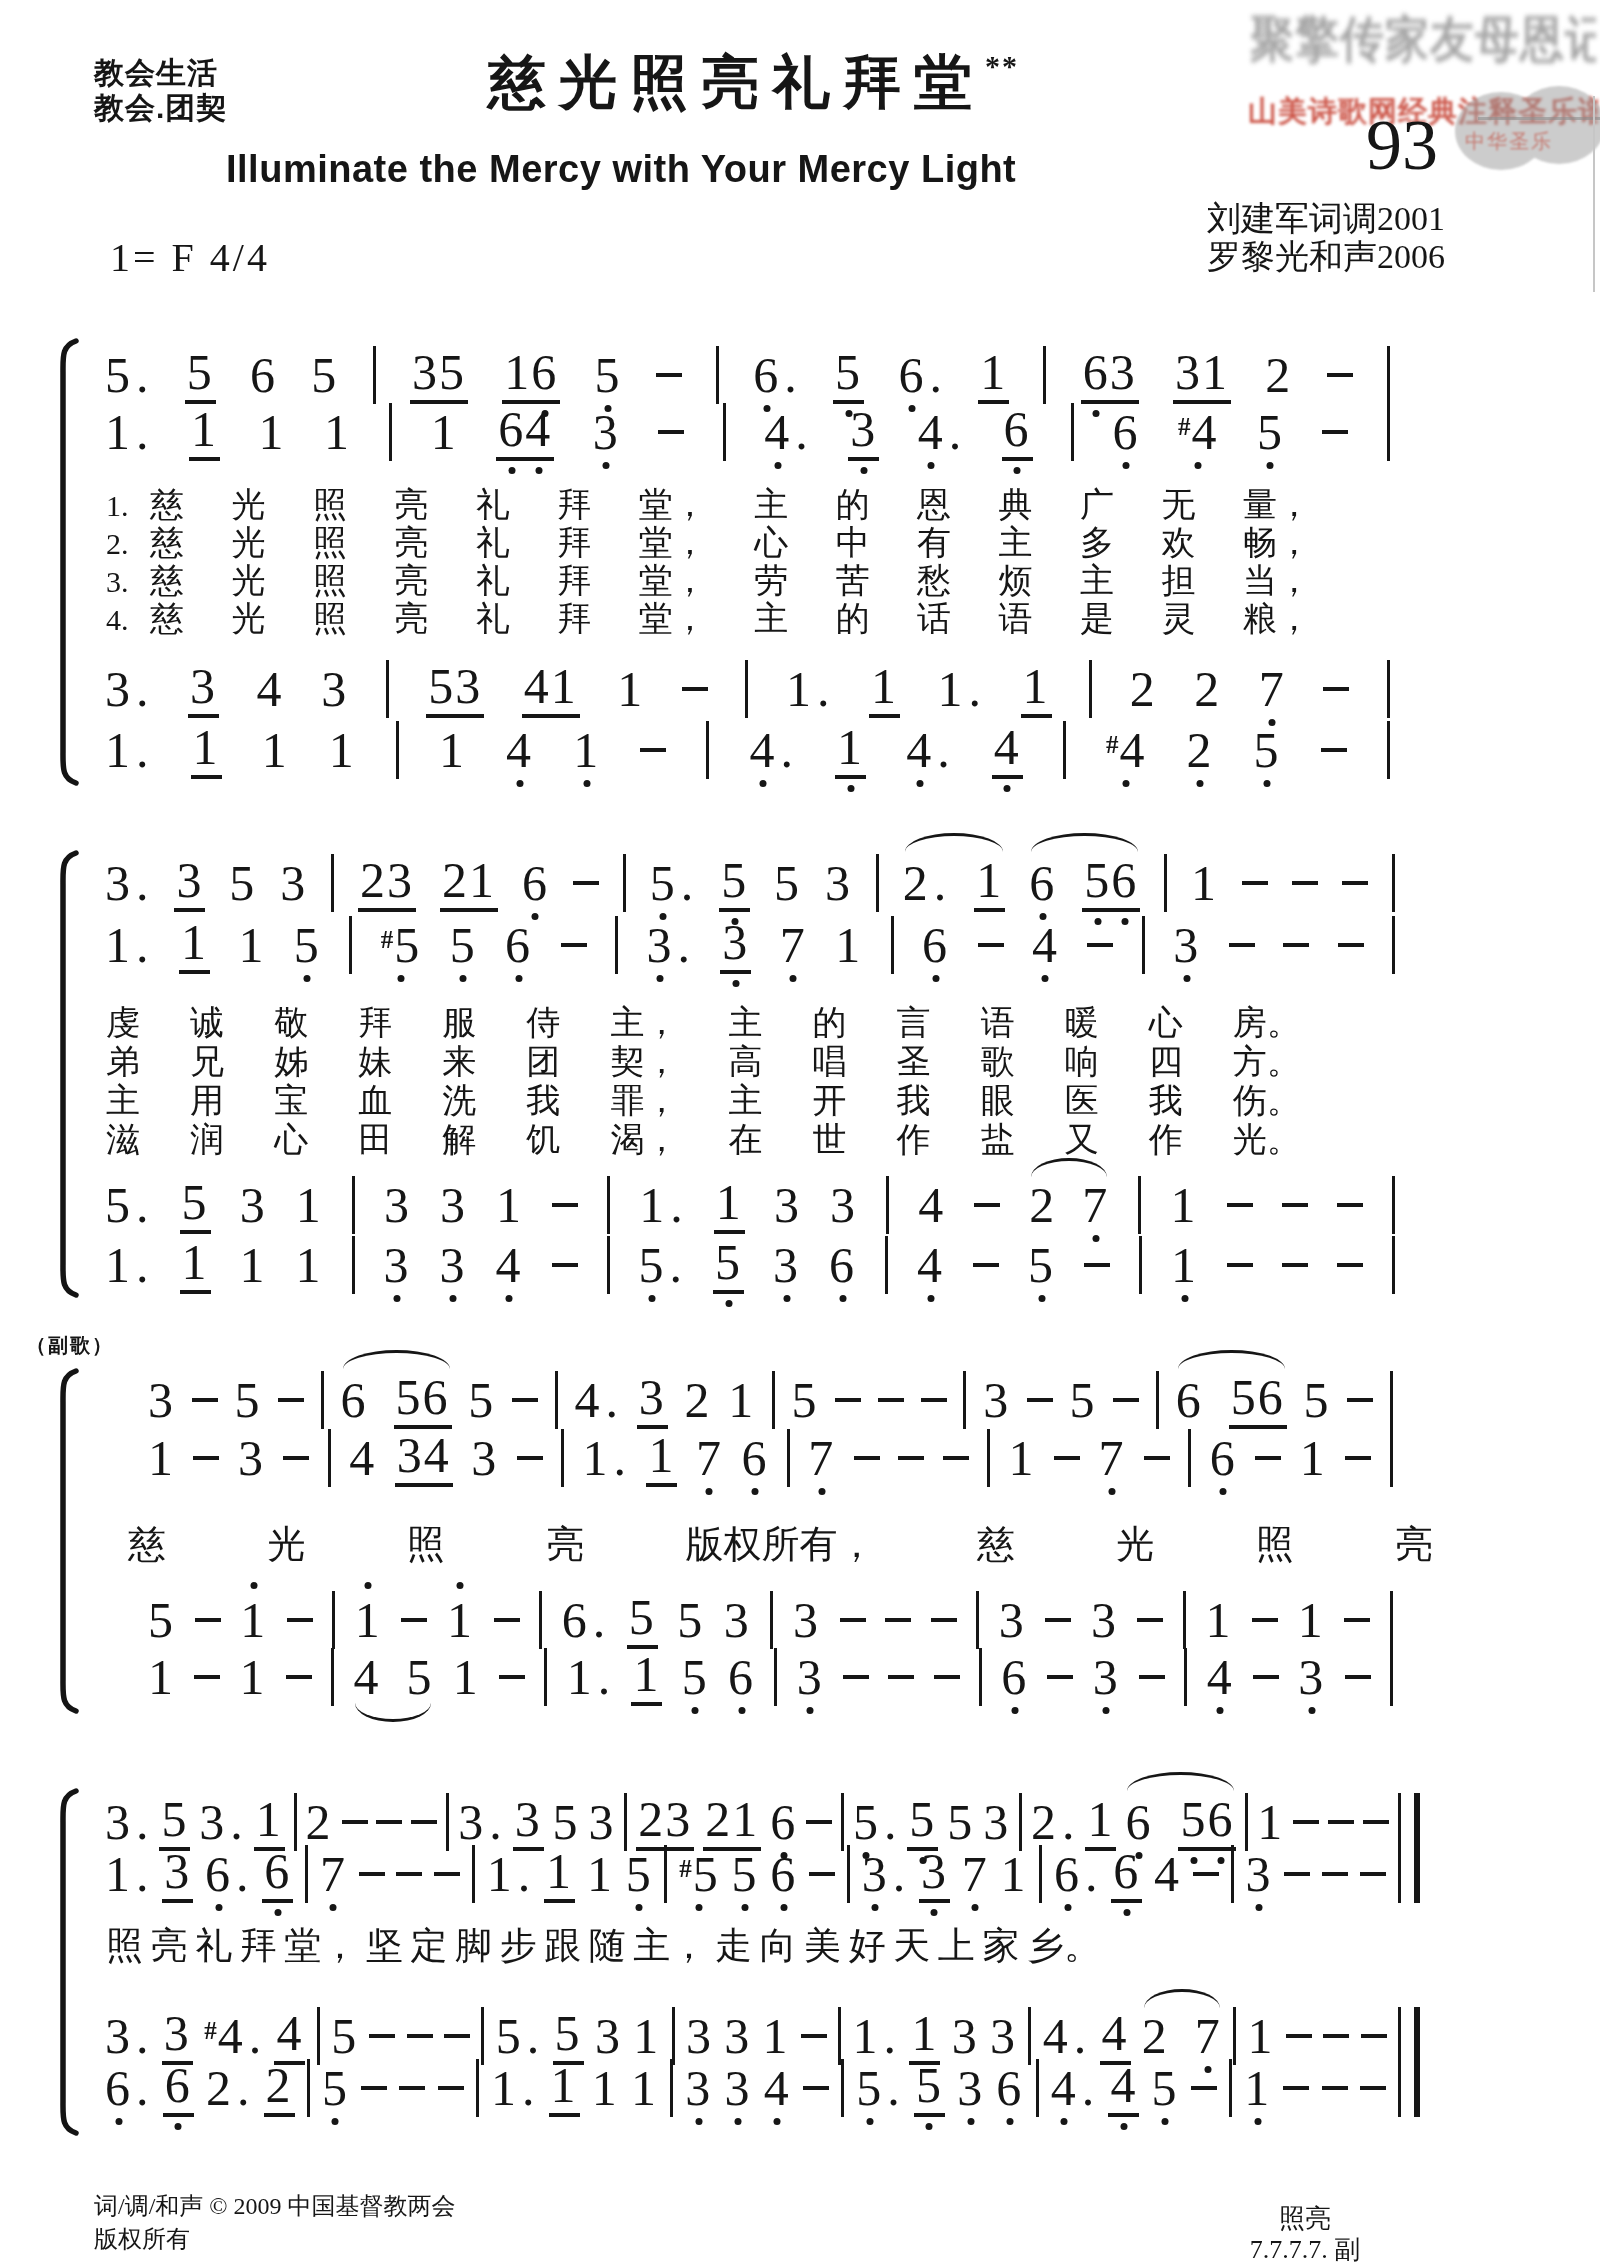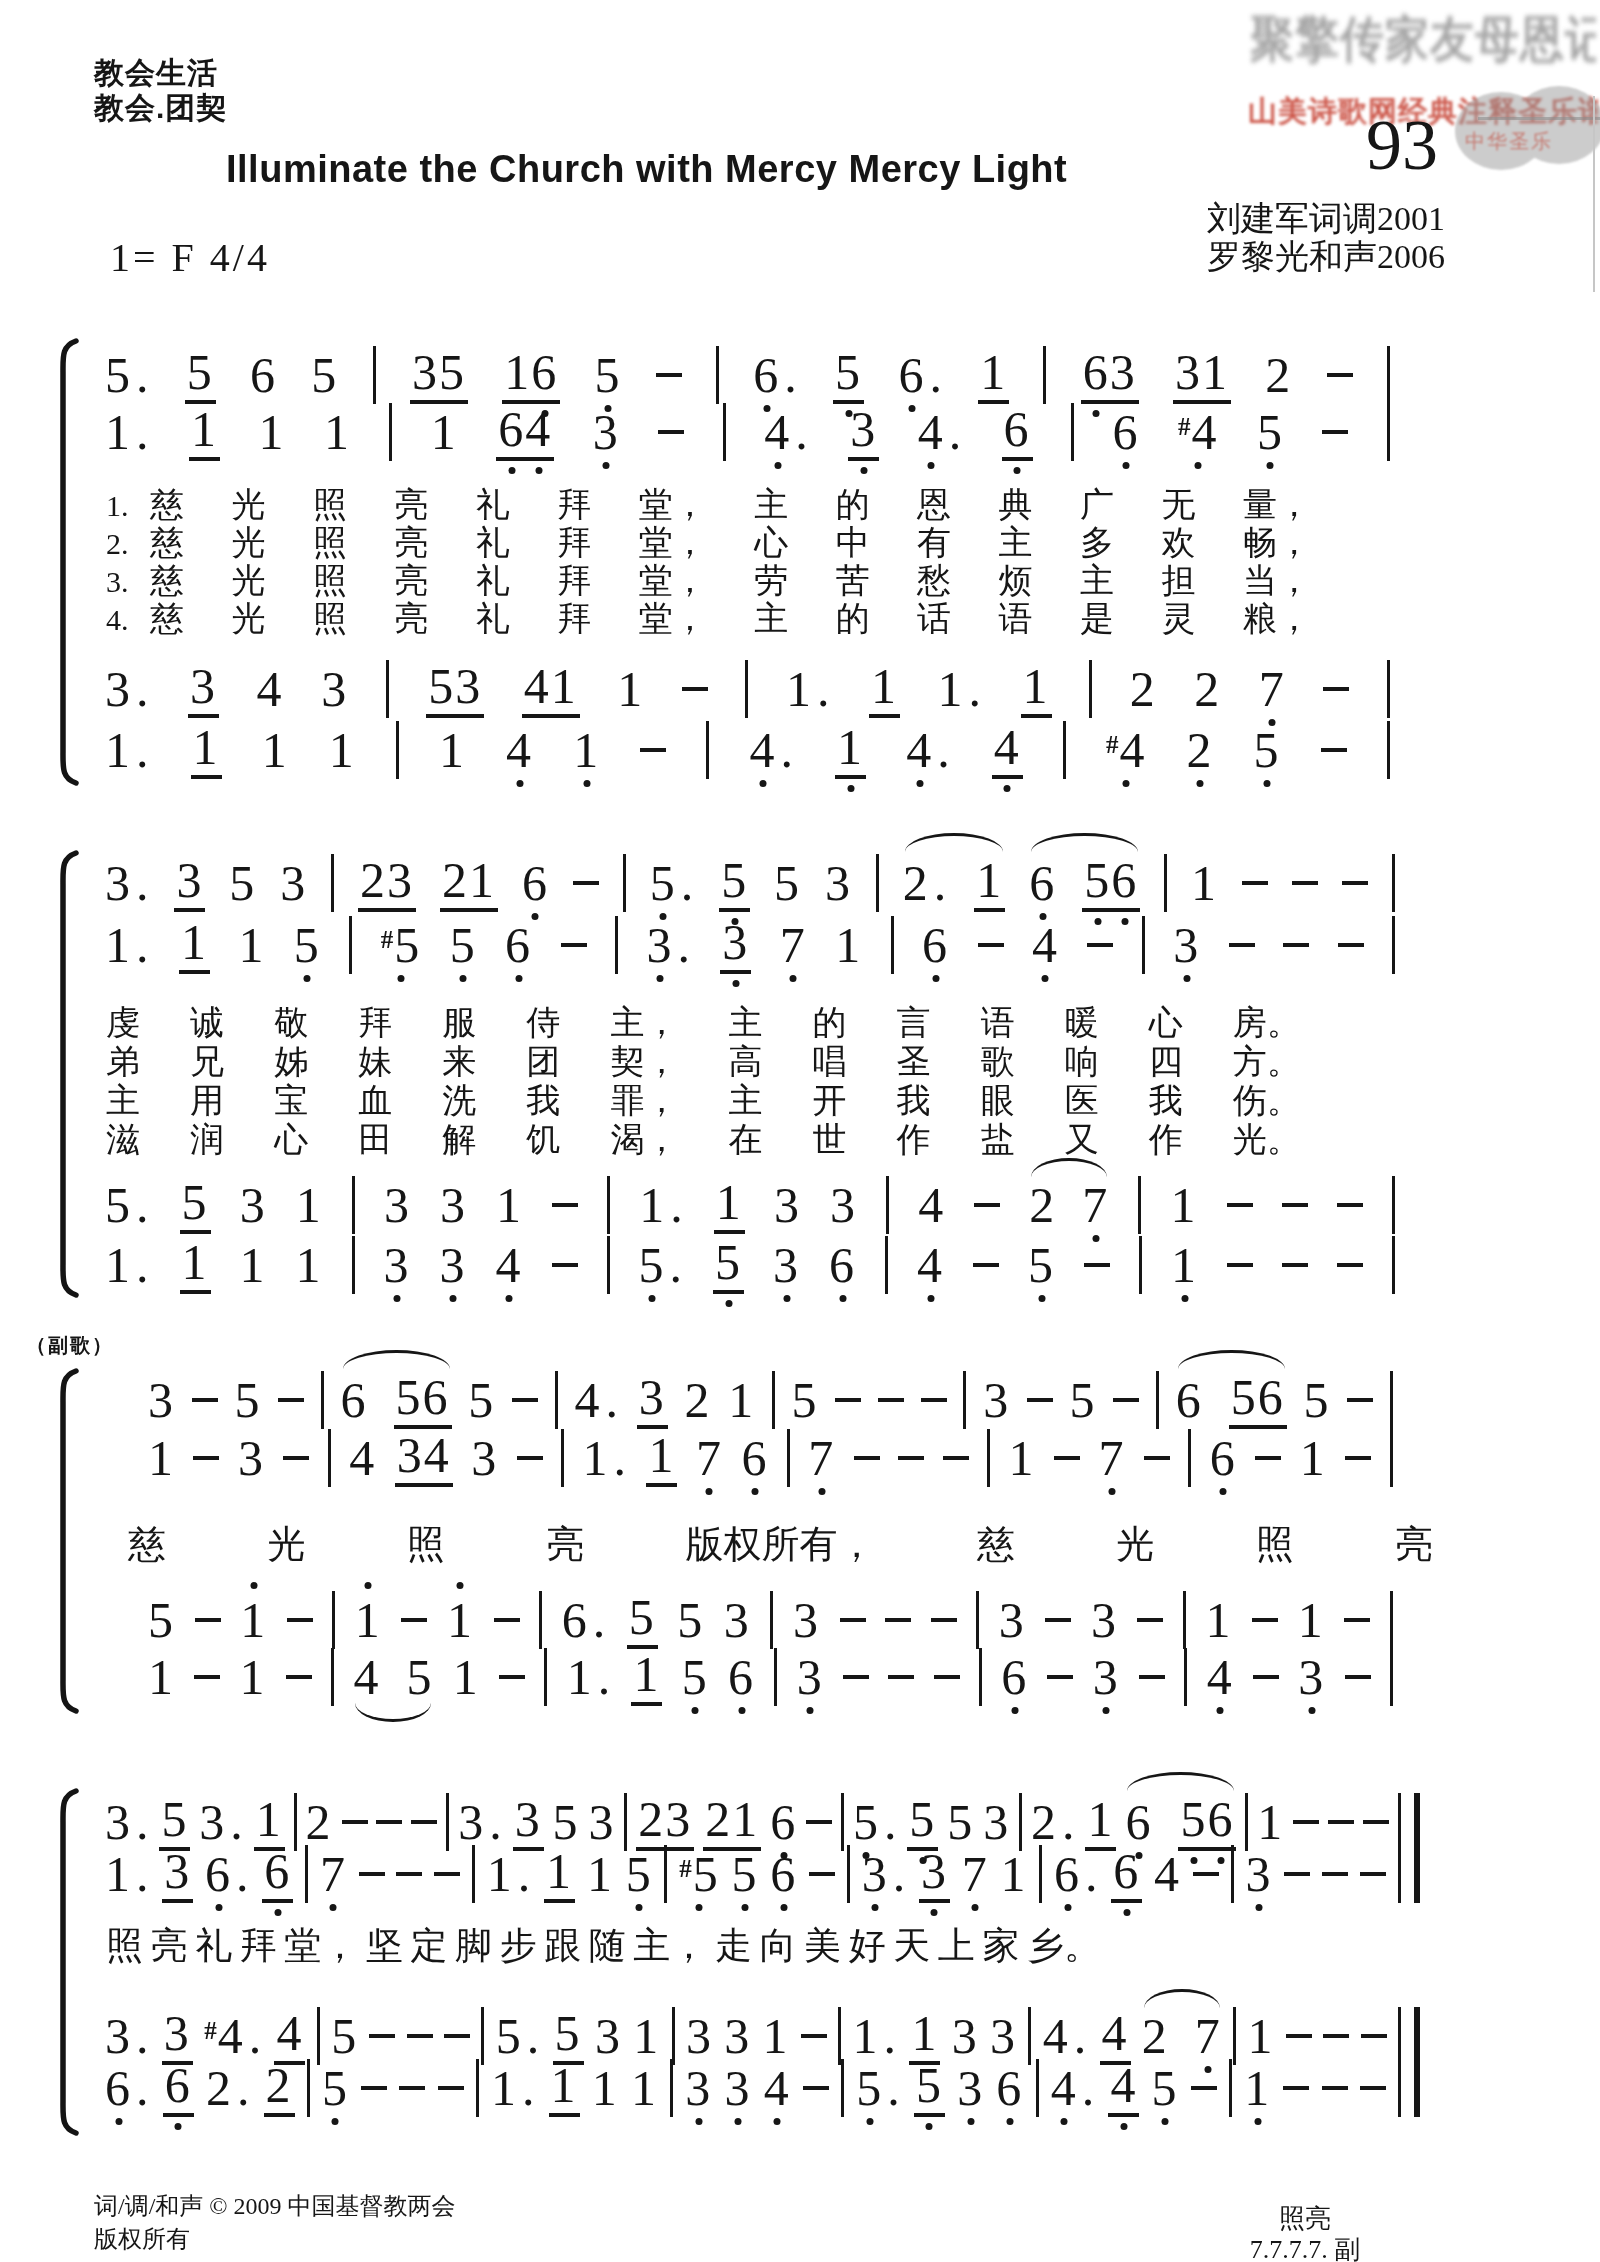--- a/index.html
+++ b/index.html
@@ -81,21 +81,24 @@
     <div class="c2"></div>
   </div>
   <div class="wm-line"></div>
   <div class="wm-caption">中华圣乐</div>
   <div class="edge-line"></div>
 
   <div class="category">
     <div>教会生活</div>
     <div>教会.团契</div>
   </div>
-  <div class="subtitle">Illuminate the Church with Mercy Mercy Light</div>
+  <div class="title">
+    <span>慈光照亮礼拜堂</span><sup class="stars">**</sup>
+  </div>
+  <div class="subtitle">Illuminate the Mercy with Your Mercy Light</div>
   <div class="hymn-no">93</div>
   <div class="credits">
     <div>刘建军词调2001</div>
     <div>罗黎光和声2006</div>
   </div>
   <div class="keysig">1= F  4/4</div>
 
   <svg class="bracket" style="top:336px" width="30" height="452" viewBox="0 0 30 452">
     <path d="M26 5 C12 10 13 20 13 36 L13 416 C13 432 12 442 26 447" stroke="#141414" stroke-width="5.5" fill="none" stroke-linecap="round"></path>
   </svg>

